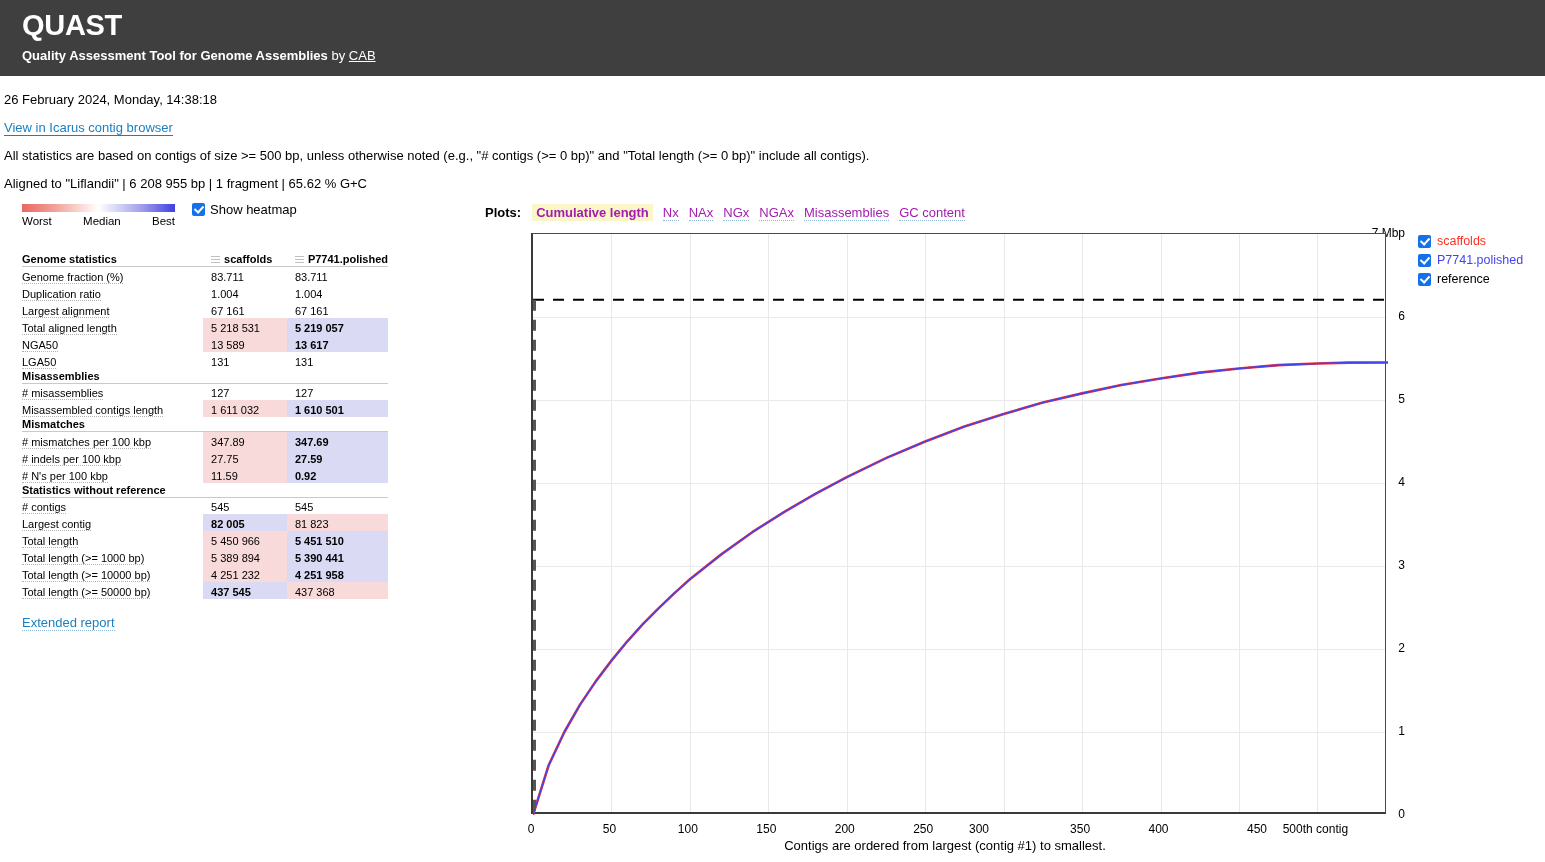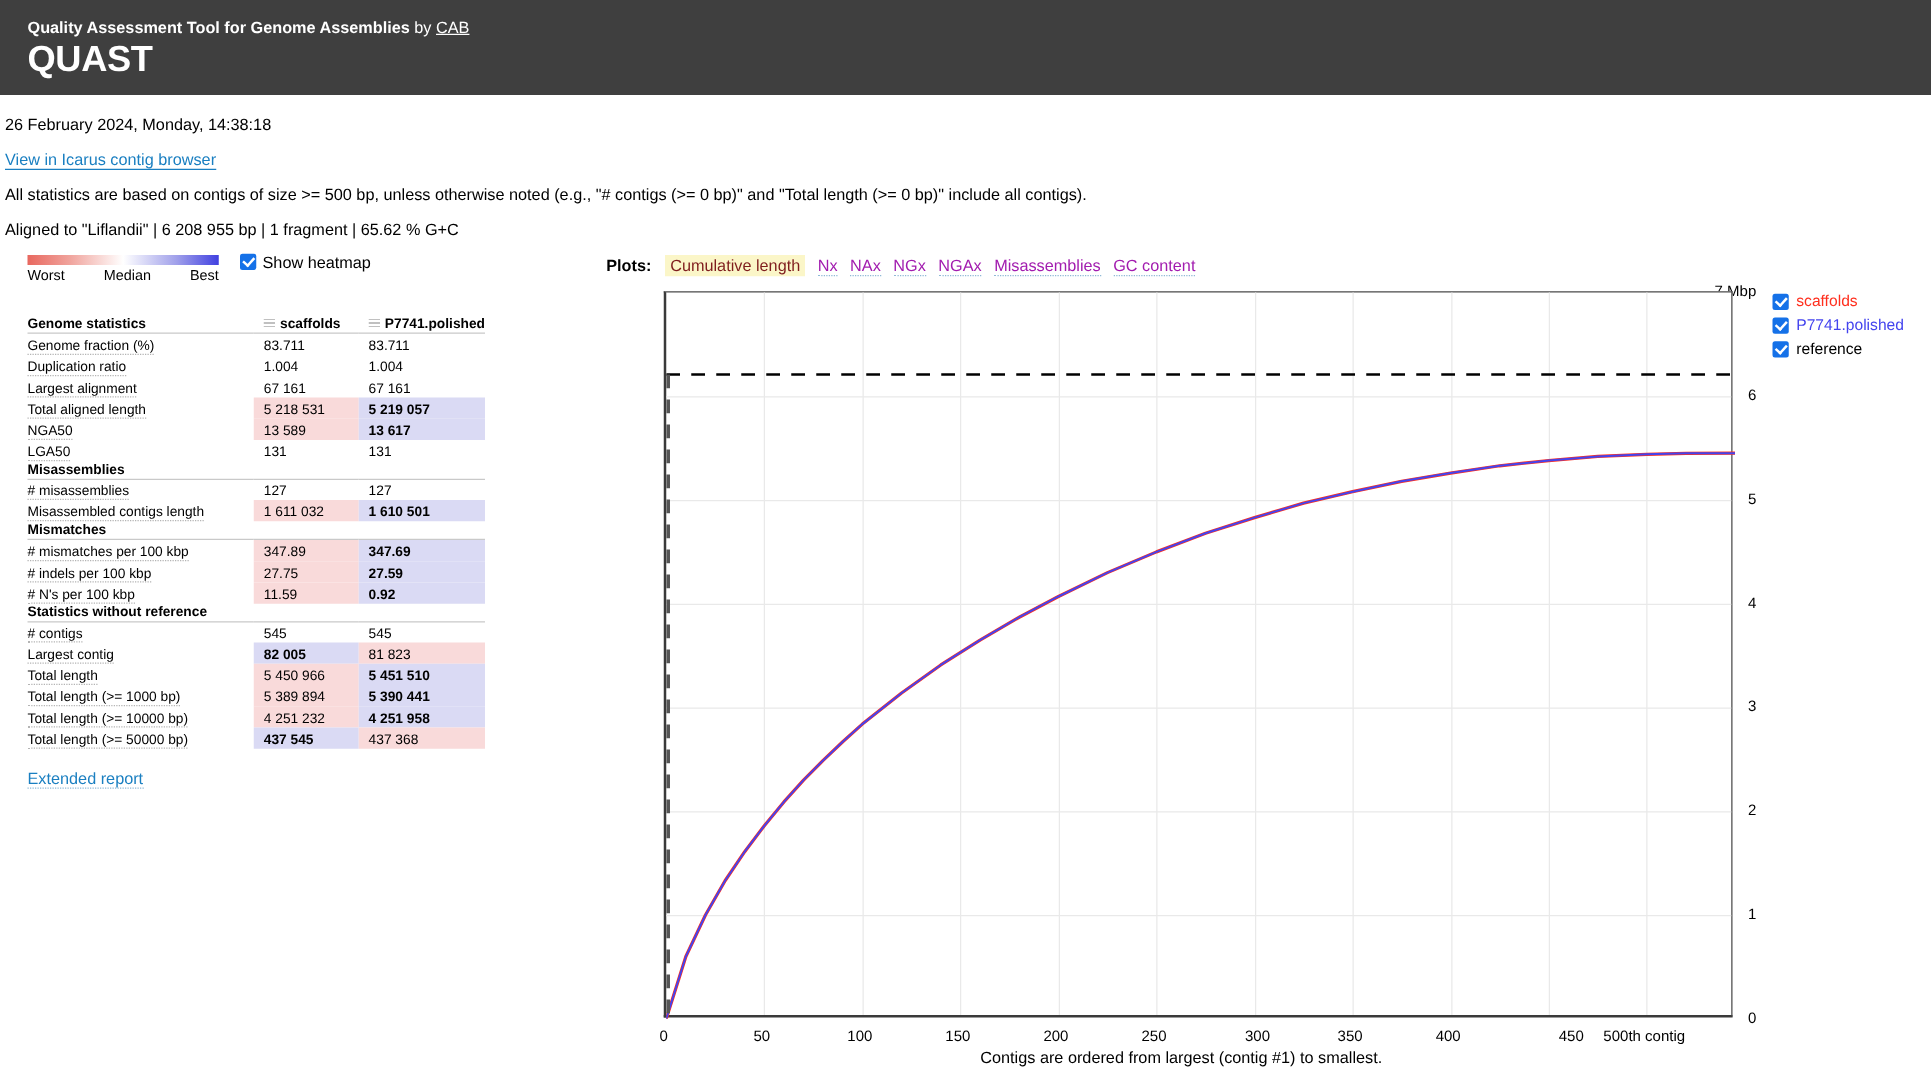--- a/index.html
+++ b/index.html
@@ -183,25 +183,25 @@
   }
   #plots-tabs .plots-label { font-weight: bold; margin-right: 6px; }
   .tab-link {
     color: #a21caf;
     border-bottom: 1px dotted #8fb9d6;
     text-decoration: none;
     cursor: pointer;
     margin: 0 5px;
   }
   .tab-link.active {
-    color: #7f1d1d;
+    color: #a21caf;
     background: #fbf6c8;
     border-bottom: none;
     padding: 1px 4px;
-    font-weight: normal;
+    font-weight: bold;
   }
 
   
   #plot-area-wrap {
     position: relative;
     width: 920px;
     height: 600px;
     margin-top: 4px;
   }
   #plot-frame {
@@ -275,26 +275,26 @@
     align-items: center;
     gap: 6px;
     height: 19px;
   }
   .legend-name { cursor: pointer; }
 </style>
 </head>
 <body>
 
 <div id="app-header">
+  <div id="app-title">QUAST</div>
   <div id="app-subtitle">
     <span>Quality Assessment Tool for Genome Assemblies</span>
     <span class="light">by</span>
     <a href="#">CAB</a>
   </div>
-  <div id="app-title">QUAST</div>
 </div>
 
 <div id="info-block">
   <div class="line">26 February 2024, Monday, 14:38:18</div>
   <div class="line">
     <a href="#" class="link-blue">View in Icarus contig browser</a>
   </div>
   <div class="line">All statistics are based on contigs of size &gt;= 500 bp, unless otherwise noted (e.g., "# contigs (&gt;= 0 bp)" and "Total length (&gt;= 0 bp)" include all contigs).</div>
   <div class="line">Aligned to "Liflandii" | 6 208 955 bp | 1 fragment | 65.62 % G+C</div>
 </div>
@@ -474,21 +474,21 @@
             <line x1="1.5" x2="1.5" y1="65.65300000000002" y2="581" stroke="#555" stroke-width="3" stroke-dasharray="11 9"></line>
           </svg>
       </div>
       <div id="x-axis-labels">
           <div class="xlabel" style="left: 46px; top: 596px;">0</div>
           <div class="xlabel" style="left: 124.44px; top: 596px;">50</div>
           <div class="xlabel" style="left: 202.881px; top: 596px;">100</div>
           <div class="xlabel" style="left: 281.321px; top: 596px;">150</div>
           <div class="xlabel" style="left: 359.761px; top: 596px;">200</div>
           <div class="xlabel" style="left: 438.202px; top: 596px;">250</div>
-          <div class="xlabel" style="left: 521px; top: 596px;">300</div>
+          <div class="xlabel" style="left: 494px; top: 596px;">300</div>
           <div class="xlabel" style="left: 595.083px; top: 596px;">350</div>
           <div class="xlabel" style="left: 673.523px; top: 596px;">400</div>
           <div class="xlabel" style="left: 772px; top: 596px;">450</div>
           <div class="xlabel" style="left: 830.404px; top: 596px;">500th contig</div>
         </div>
 
       <div id="plot-legend">
           <div class="legend-row">
             <span class="cb"></span>
             <span class="legend-name" style="color: rgb(255, 47, 30);">scaffolds</span>

